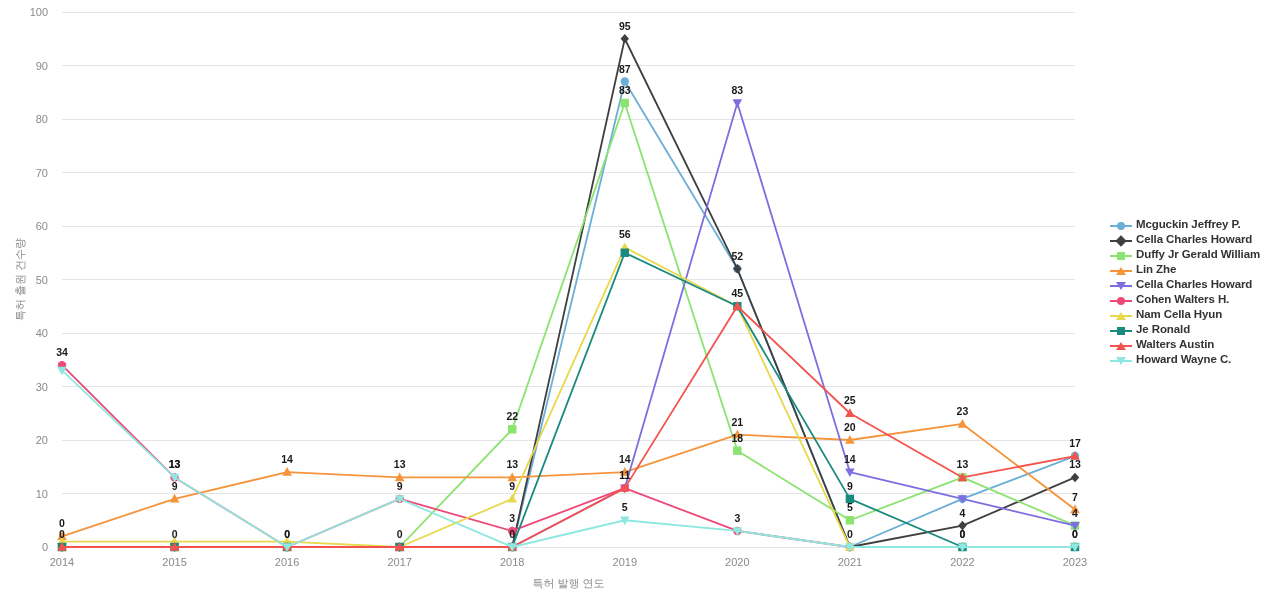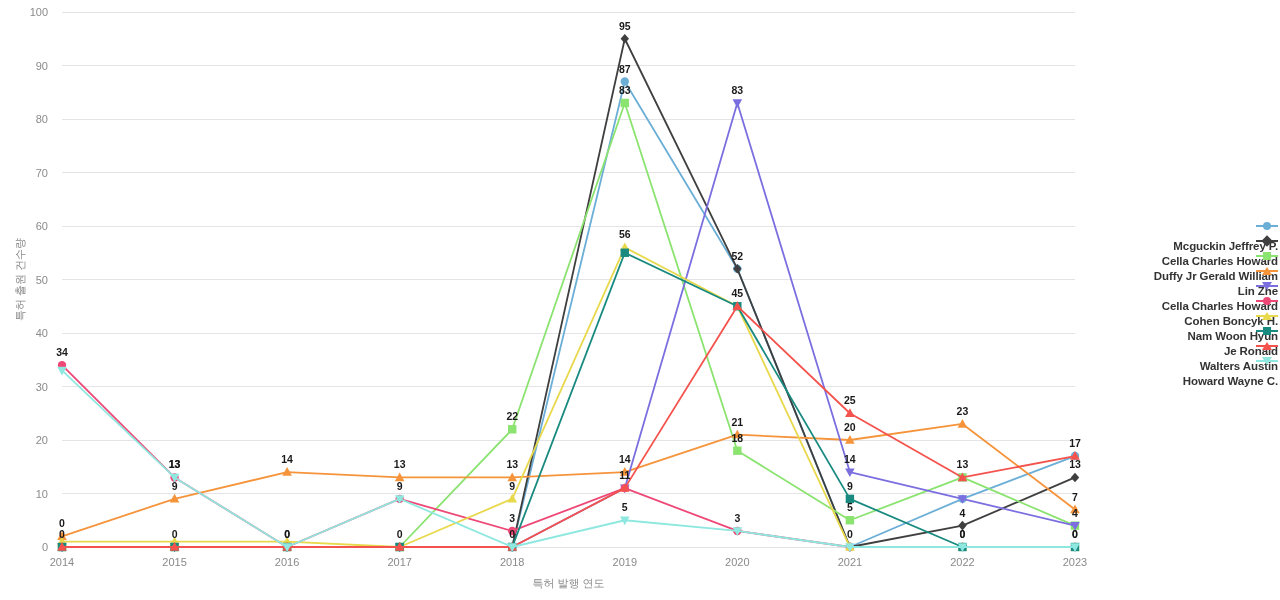--- a/index.html
+++ b/index.html
@@ -43,24 +43,23 @@
     shape-rendering: crispEdges;
   }
   #legend {
     position: absolute;
     left: 1110px;
     top: 218px;
     width: 168px;
   }
   .legend-row {
     display: flex;
-    align-items: flex-end;
+    align-items: flex-start;
     height: 15px;
     margin-bottom: 0px;
-    flex-direction: column;
   }
   .legend-swatch {
     width: 22px;
     height: 15px;
     flex: 0 0 22px;
     position: relative;
   }
   .legend-swatch .lsline {
     position: absolute;
     left: 0;
@@ -336,28 +335,28 @@
           <div class="lsline" style="background: rgb(123, 111, 224);"></div>
           <div class="lsmark" style="background: transparent; width: 0px; height: 0px; border-left: 5px solid transparent; border-right: 5px solid transparent; border-top: 8px solid rgb(123, 111, 224); left: 6px;"></div>
         </div>
         <div class="legend-label">Cella Charles Howard</div>
       </div>
       <div class="legend-row">
         <div class="legend-swatch">
           <div class="lsline" style="background: rgb(238, 72, 119);"></div>
           <div class="lsmark" style="background: rgb(238, 72, 119); border-radius: 50%;"></div>
         </div>
-        <div class="legend-label">Cohen Boncyk H.</div>
+        <div class="legend-label">Cohen Walters H.</div>
       </div>
       <div class="legend-row">
         <div class="legend-swatch">
           <div class="lsline" style="background: rgb(232, 216, 75);"></div>
           <div class="lsmark" style="background: transparent; width: 0px; height: 0px; border-left: 5px solid transparent; border-right: 5px solid transparent; border-bottom: 8px solid rgb(232, 216, 75); left: 6px;"></div>
         </div>
-        <div class="legend-label">Nam Woon Hyun</div>
+        <div class="legend-label">Nam Cella Hyun</div>
       </div>
       <div class="legend-row">
         <div class="legend-swatch">
           <div class="lsline" style="background: rgb(24, 138, 127);"></div>
           <div class="lsmark" style="background: rgb(24, 138, 127);"></div>
         </div>
         <div class="legend-label">Je Ronald</div>
       </div>
       <div class="legend-row">
         <div class="legend-swatch">

